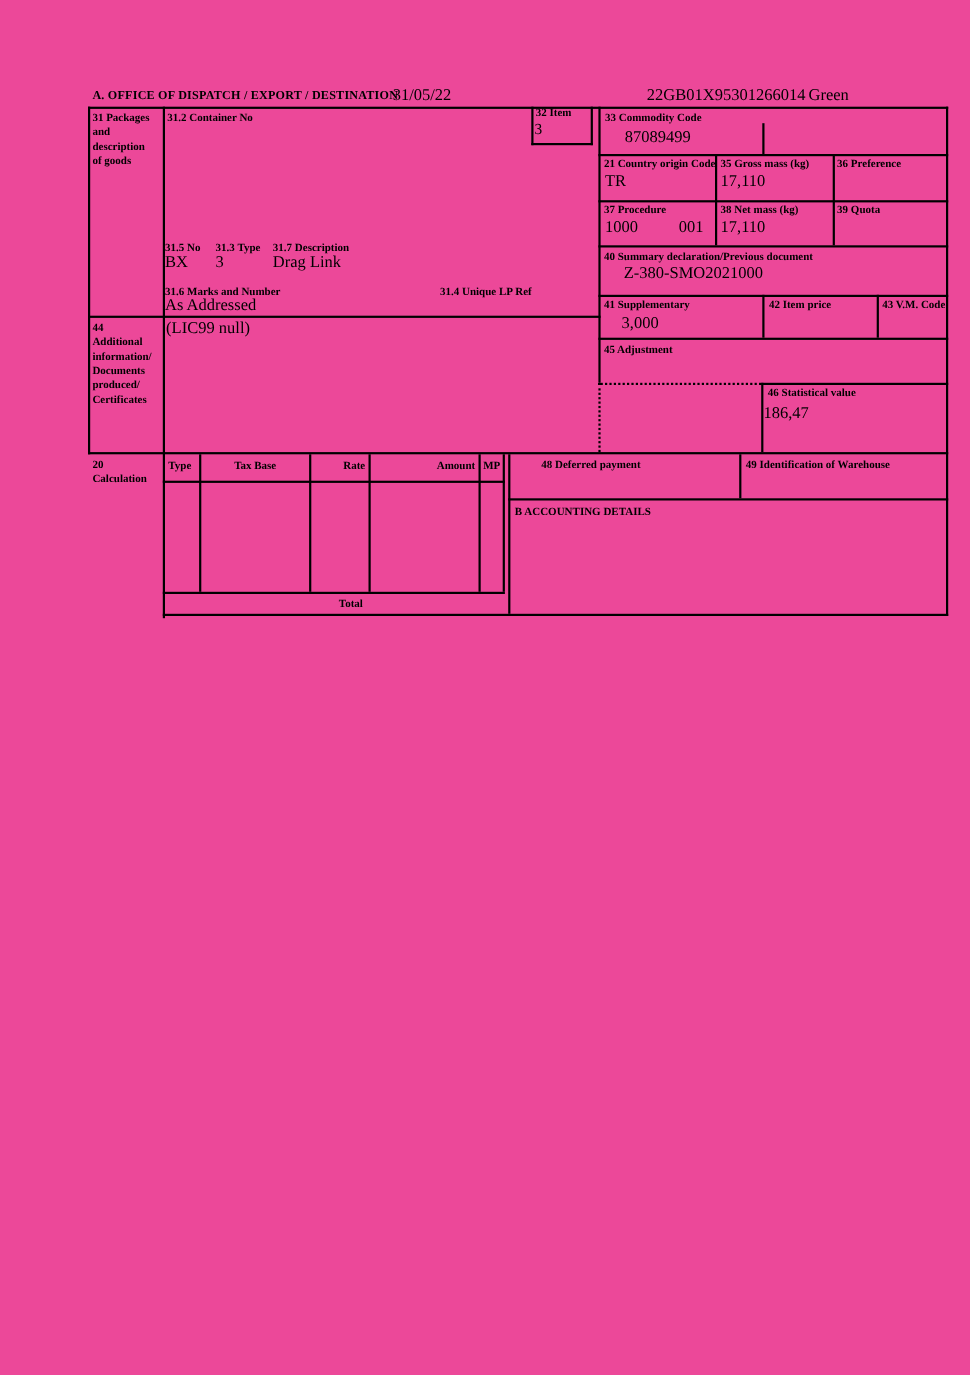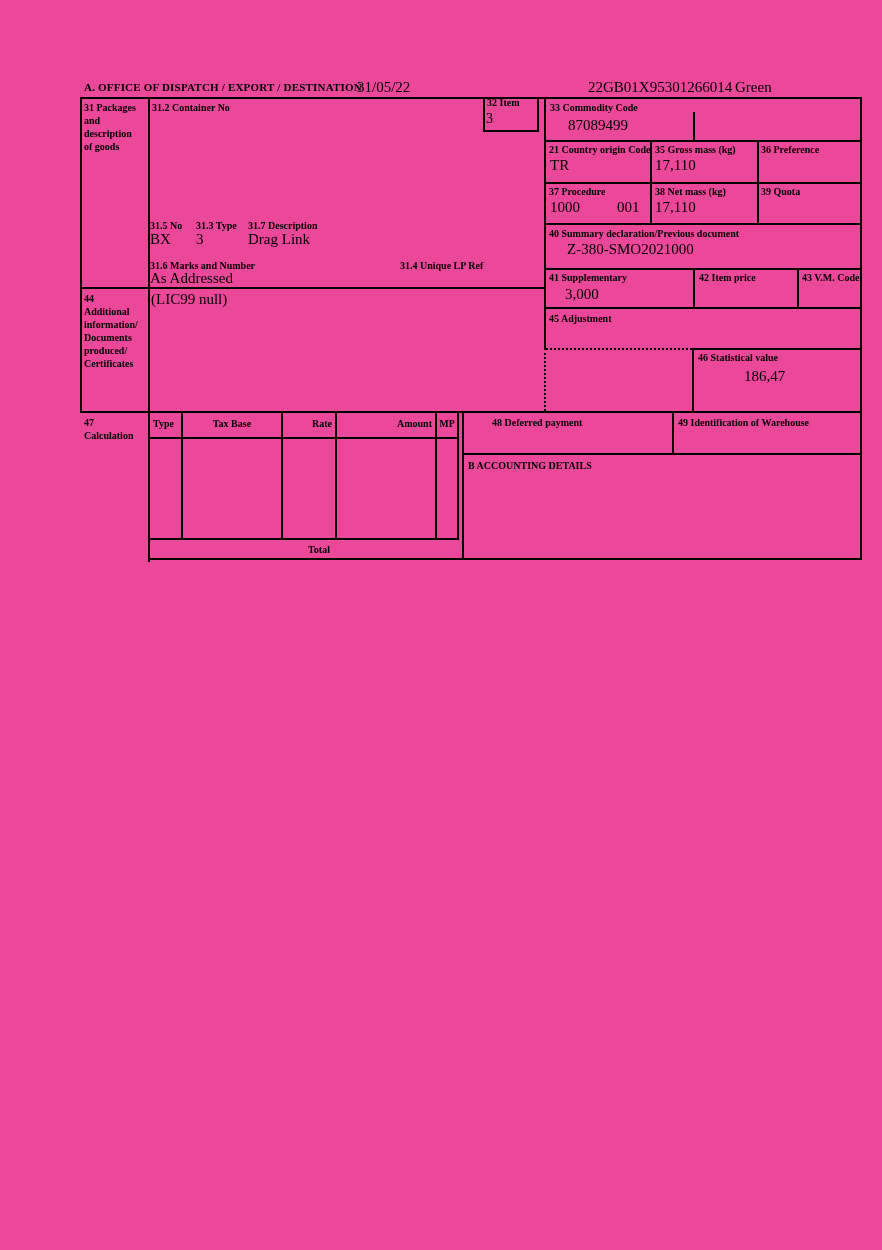--- a/index.html
+++ b/index.html
@@ -122,24 +122,24 @@
       <div>information/</div>
       <div>Documents</div>
       <div>produced/</div>
       <div>Certificates</div>
     </div>
     <div class="abs val" style="left:71px;top:194px;">(LIC99 null)</div>
 
     <div class="abs lbl" style="left:469px;top:216px;">45 Adjustment</div>
 
     <div class="abs lbl" style="left:618px;top:255px;">46 Statistical value</div>
-    <div class="abs val" style="left:664px;top:271px;">186,47</div>
+    <div class="abs val" style="left:614px;top:271px;">186,47</div>
 
     <div class="abs lblwrap" style="left:4px;top:319px;width:62px;">
-      <div>47</div>
+      <div>20</div>
       <div>Calculation</div>
     </div>
     <div class="abs lbl" style="left:73px;top:321px;">Type</div>
     <div class="abs lbl ctr" style="left:103px;top:321px;width:98px;">Tax Base</div>
     <div class="abs lbl rgt" style="left:201px;top:321px;width:51px;">Rate</div>
     <div class="abs lbl rgt" style="left:255px;top:321px;width:97px;">Amount</div>
     <div class="abs lbl ctr" style="left:357px;top:321px;width:20px;">MP</div>
     <div class="abs lbl ctr" style="left:68px;top:447px;width:314px;margin-left:14px;">Total</div>
 
     <div class="abs lbl" style="left:388px;top:320px;margin-left:24px;">48 Deferred payment</div>

